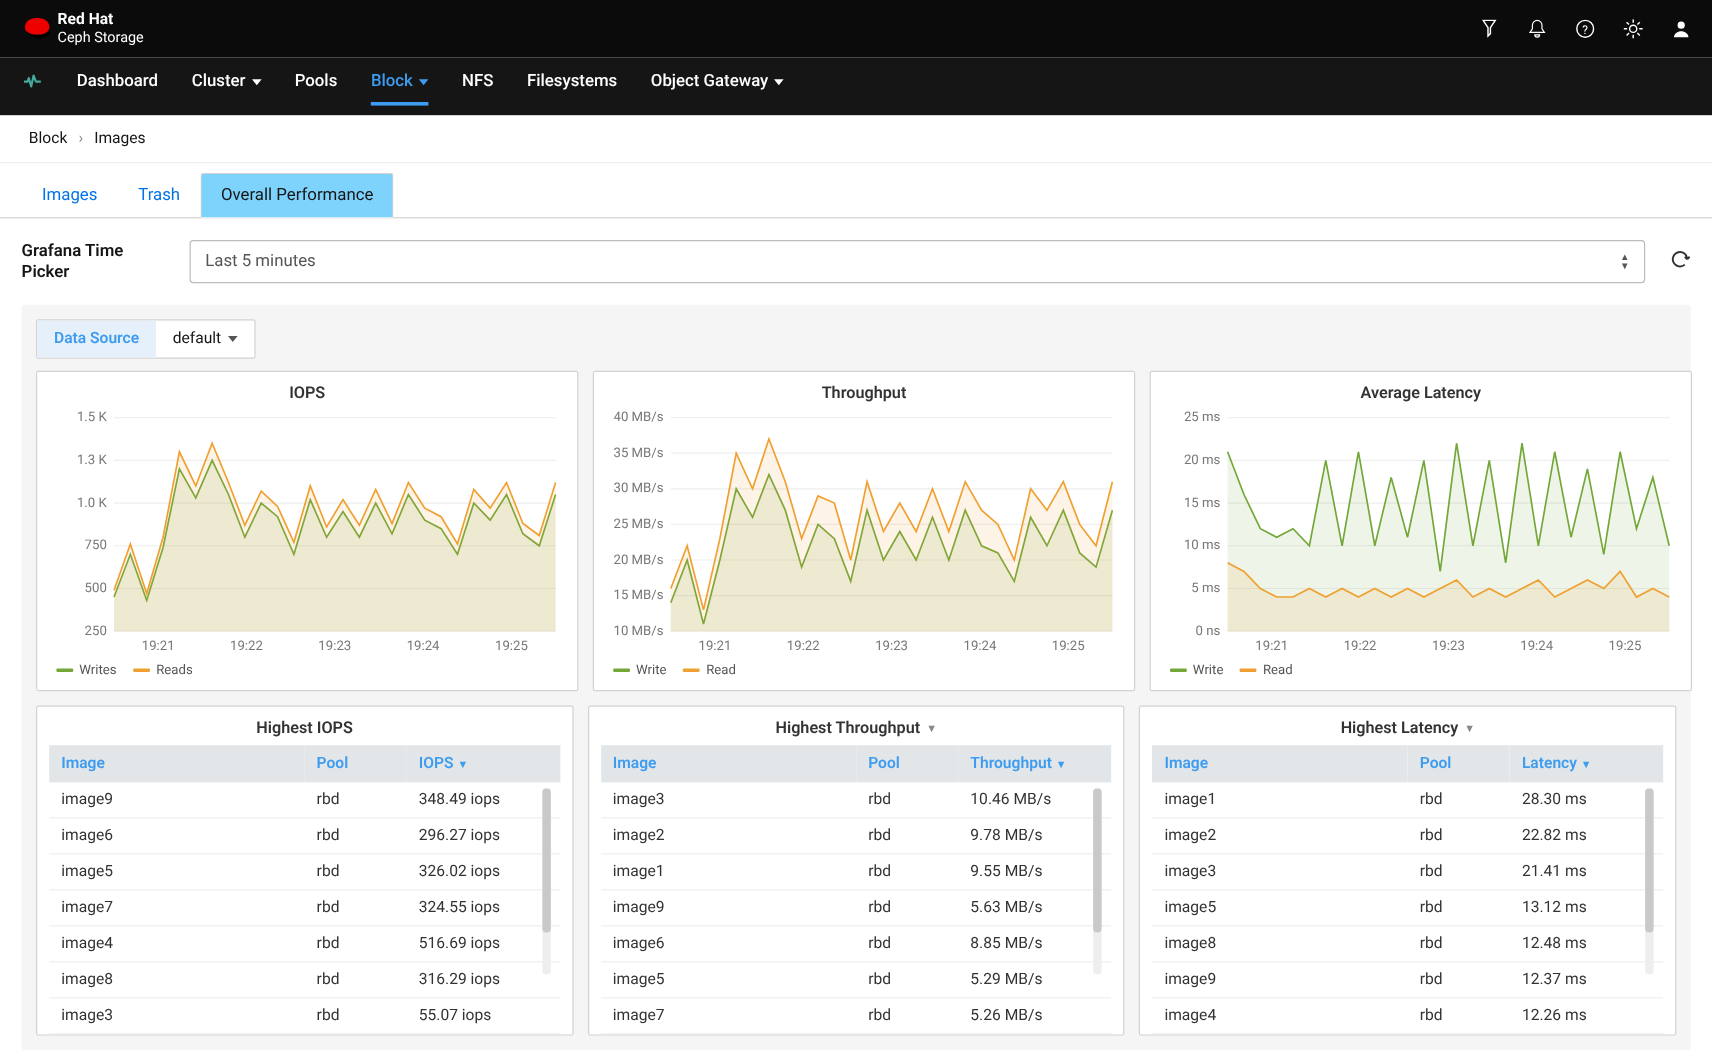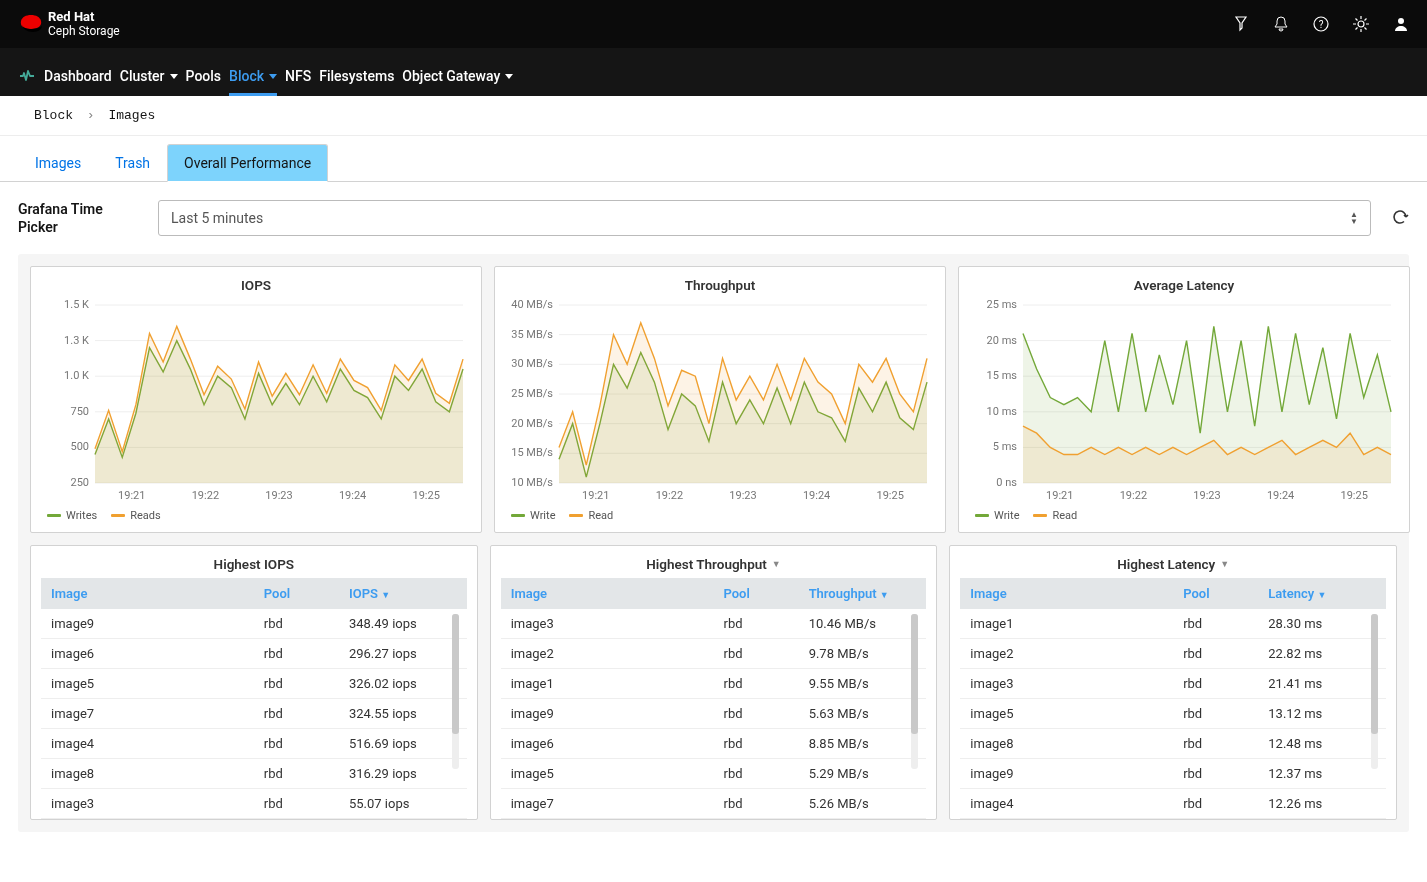--- a/index.html
+++ b/index.html
@@ -6,28 +6,28 @@
 body { font-family: -apple-system, BlinkMacSystemFont, "Segoe UI", Roboto, sans-serif; background: #fff; color: #151515; font-size: 14px; }
 .topbar { background: #0b0b0b; height: 48px; display: flex; align-items: center; padding: 0 18px; justify-content: space-between; }
 .brand { display: flex; align-items: center; gap: 4px; color: #fff; }
 .brand svg { flex-shrink: 0; }
 .brand-text { display: flex; flex-direction: column; line-height: 1.1; }
 .brand-text .top { font-size: 13px; font-weight: 700; }
 .brand-text .bot { font-size: 12px; font-weight: 400; }
 .topbar-icons { display: flex; gap: 24px; align-items: center; }
 .topbar-icons svg { fill: #fff; cursor: pointer; }
 
-.navbar { background: #151515; height: 48px; display: flex; align-items: flex-end; padding: 0 18px; gap: 8px; }
+.navbar { background: #151515; height: 48px; display: flex; align-items: flex-start; padding: 0 18px; gap: 28px; }
 .nav-item { color: #fff; font-size: 14px; font-weight: 500; cursor: pointer; display: flex; align-items: center; gap: 5px; padding: 12px 0; position: relative; }
 .nav-item.status-icon { padding-right: 0; }
 .nav-item.active { color: #3d9cf0; }
 .nav-item.active::after { content: ""; position: absolute; bottom: 0; left: 0; right: 0; height: 3px; background: #3d9cf0; }
 .caret { width: 0; height: 0; border-left: 4px solid transparent; border-right: 4px solid transparent; border-top: 5px solid currentColor; }
 
-.breadcrumb { padding: 12px 34px; font-size: 13px; color: #151515; border-bottom: 1px solid #ededed; font-family: Liberation Mono, monospace; }
+.breadcrumb { padding: 12px 24px; font-size: 13px; color: #151515; border-bottom: 1px solid #ededed; }
 .breadcrumb .sep { margin: 0 6px; color: #888; }
 
 .inner-tabs { display: flex; padding: 8px 18px 0 18px; border-bottom: 1px solid #d2d2d2; }
 .inner-tab { padding: 10px 16px; font-size: 14px; cursor: pointer; color: #0073e6; border: 1px solid transparent; border-bottom: none; }
 .inner-tab.active { color: #151515; border: 1px solid #d2d2d2; border-bottom: 1px solid #fff; margin-bottom: -1px; border-radius: 3px 3px 0 0; background: #7dd3fc; }
 
 .controls-row { display: flex; align-items: center; padding: 18px; gap: 20px; }
 .control-label { width: 120px; font-size: 14px; font-weight: 600; line-height: 1.3; }
 .time-select { flex: 1; height: 36px; border: 1px solid #bbb; border-radius: 3px; padding: 0 12px; display: flex; align-items: center; justify-content: space-between; cursor: pointer; color: #555; }
 .spinner-arrows { display: flex; flex-direction: column; font-size: 8px; color: #555; line-height: 7px; }
@@ -149,20 +149,27 @@
       </span>
   </div>
   <div class="refresh-btn">
     <svg width="18" height="18" viewBox="0 0 18 18">
         <path d="M3 9a6 6 0 1 1 2 4.5M3 9l-2-2M3 9l2-2" stroke="#333" stroke-width="1.6" fill="none" transform="scale(-1,1) translate(-18,0)"></path>
       </svg>
   </div>
 </div>
 
 <div class="grafana-area">
+  <div class="ds-row">
+    <div class="ds-label">Data Source</div>
+    <div class="ds-value">
+      <span>default</span>
+      <span class="caret" style="border-top-color:#555"></span>
+    </div>
+  </div>
 
   <div class="panels-row" id="chart-panels">
       <div class="panel">
         <div class="panel-title">IOPS</div>
         <div class="chart-wrap">
           <svg class="chart" width="430" height="204">
             <line class="grid-line" x1="54" x2="422" y1="184" y2="184"></line>
             <text class="axis-label" x="48" y="187" text-anchor="end">250</text>
             <line class="grid-line" x1="54" x2="422" y1="148.4" y2="148.4"></line>
             <text class="axis-label" x="48" y="151.4" text-anchor="end">500</text>

